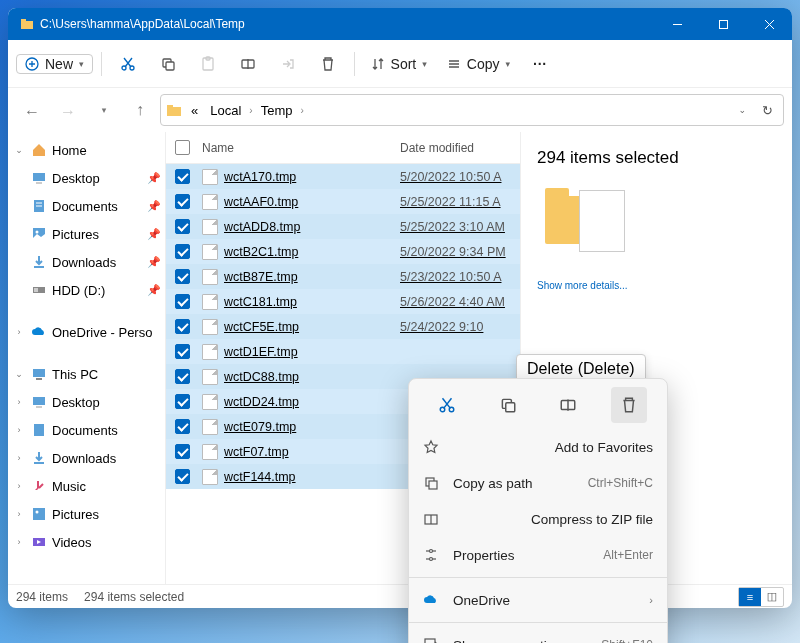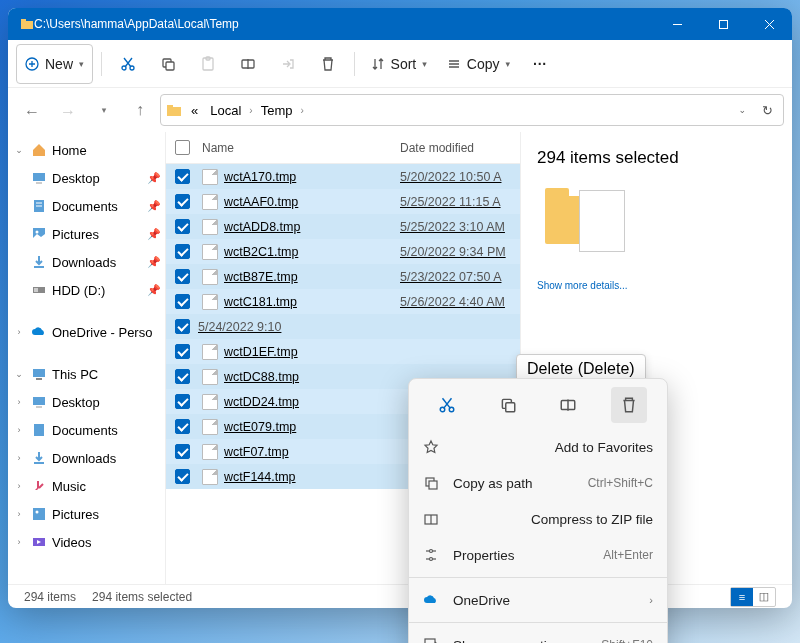--- a/index.html
+++ b/index.html
@@ -3,21 +3,21 @@
 <meta charset="utf-8">
 <style>
 * { box-sizing: border-box; margin: 0; padding: 0; font-family: "Segoe UI", sans-serif; }
 body { background: linear-gradient(135deg, #1e6fd9, #4a9fe8 35%, #d4e8f7); width: 800px; height: 643px; overflow: hidden; position: relative; }
 .window { position: absolute; top: 8px; left: 8px; width: 784px; height: 600px; background: #fff; border-radius: 8px; box-shadow: 0 10px 40px rgba(0,0,0,.3); overflow: hidden; display: flex; flex-direction: column; }
 .titlebar { height: 32px; background: #0067c0; display: flex; align-items: center; color: #fff; font-size: 12px; padding-left: 12px; position: relative; }
 .titlebar .sys { position: absolute; right: 0; top: 0; display: flex; }
 .titlebar .sys div { width: 46px; height: 32px; display: flex; align-items: center; justify-content: center; }
 .titlebar .sys svg { stroke: #fff; }
 .toolbar { height: 48px; border-bottom: 1px solid #eee; display: flex; align-items: center; padding: 0 8px; gap: 4px; }
-.tbtn { height: 40px; padding: 0 8px; border-radius: 4px; display: flex; align-items: center; justify-content: center; color: #0067c0; font-size: 14px; cursor: pointer; gap: 6px; }
+.tbtn { height: 20px; padding: 0 8px; border-radius: 4px; display: flex; align-items: center; justify-content: center; color: #0067c0; font-size: 14px; cursor: pointer; gap: 6px; }
 .tbtn.icon { width: 36px; padding: 0; color: #555; }
 .divider { width: 1px; height: 24px; background: #ddd; margin: 0 4px; }
 .new-btn { border: 1px solid #ccc; border-radius: 4px; }
 .navrow { height: 44px; display: flex; align-items: center; padding: 0 8px; gap: 4px; }
 .navbtn { width: 32px; height: 32px; display: flex; align-items: center; justify-content: center; border-radius: 4px; color: #777; }
 .pathbox { flex: 1; height: 32px; border: 1px solid #ccc; border-radius: 4px; display: flex; align-items: center; padding: 0 4px; gap: 4px; font-size: 13px; }
 .pathbox .crumb { padding: 4px 4px; }
 .pathbox .sep { color: #888; font-size: 10px; }
 .searchbox { width: 260px; height: 32px; border: 1px solid #ccc; border-radius: 4px; display: flex; align-items: center; padding: 0 8px; gap: 8px; font-size: 13px; color: #888; }
 .body { flex: 1; display: flex; overflow: hidden; }
@@ -44,21 +44,21 @@
 .checkbox.on::after { content:""; position:absolute; left:4px; top:1px; width:4px; height:8px; border: solid #fff; border-width:0 2px 2px 0; transform: rotate(45deg); }
 .fileicon { width: 16px; height: 16px; background: #fff; border: 1px solid #bbb; border-radius: 1px; position: relative; }
 .fileicon::after { content:""; position:absolute; top:0; right:0; width:5px; height:5px; background: linear-gradient(135deg, #fff 49%, #bbb 50%); }
 .details { flex: 1; padding: 16px; font-size: 14px; }
 .details-title { font-size: 17px; margin-bottom: 18px; }
 .details-icon { width: 90px; height: 72px; margin: 8px 0 22px 8px; position: relative; }
 .folder-big { position:absolute; left:0; top:10px; width:56px; height:48px; background: #f7c864; border-radius: 2px 6px 2px 2px; }
 .folder-big::before { content:""; position:absolute; left:0; top:-8px; width:24px; height:10px; background:#f7c864; border-radius: 2px 2px 0 0; }
 .doc-big { position:absolute; left:34px; top:4px; width:46px; height:62px; background:#fff; border:1px solid #ccc; }
 .show-more { color: #0067c0; font-size: 10px; cursor: pointer; }
-.statusbar { height: 24px; border-top: 1px solid #eee; display: flex; align-items: center; font-size: 12px; color: #555; padding: 0 16px; gap: 16px; }
+.statusbar { height: 24px; border-top: 1px solid #eee; display: flex; align-items: center; font-size: 12px; color: #555; padding: 0 8px; gap: 16px; }
 .statusbar .spacer { flex: 1; }
 .viewtoggle { display:flex; border:1px solid #ccc; border-radius:2px; }
 .viewtoggle div { width:22px; height:18px; display:flex; align-items:center; justify-content:center; font-size:11px; }
 .viewtoggle .active { background:#0067c0; color:#fff; }
 
 
 .tooltip { position:absolute; background:#fff; border:1px solid #ccc; border-radius:4px; padding:5px 10px; font-size:16px; box-shadow: 0 2px 8px rgba(0,0,0,.12); }
 .ctxmenu { position:absolute; width:260px; background:#f7f7f7; border:1px solid #ddd; border-radius:8px; box-shadow: 0 8px 30px rgba(0,0,0,.25); padding: 6px 0; }
 .ctx-row { height: 36px; display:flex; align-items:center; padding: 0 14px; gap: 14px; font-size: 13.5px; color:#222; cursor:pointer;justify-content:space-between; }
 .ctx-icons { height: 44px; display:flex; align-items:center; justify-content: space-around; padding: 0 8px 4px; }
@@ -72,21 +72,21 @@
 </head>
 <body>
 
 <div class="window">
 
   <div class="titlebar">
     <svg width="14" height="14" viewBox="0 0 14 14">
         <rect x="1" y="4" width="12" height="8" fill="#f7c864"></rect>
         <rect x="1" y="2" width="5" height="3" fill="#f7c864"></rect>
       </svg>
-    <span style="">C:\Users\hamma\AppData\Local\Temp</span>
+    <span style="margin-left:6px">C:\Users\hamma\AppData\Local\Temp</span>
     <div class="sys">
       <div>
           <svg width="11" height="11">
             <line x1="1" y1="5.5" x2="10" y2="5.5" stroke-width="1"></line>
           </svg>
         </div>
       <div>
           <svg width="11" height="11">
             <rect x="1.5" y="1.5" width="8" height="8" fill="none" stroke-width="1"></rect>
           </svg>
@@ -393,35 +393,39 @@
      <div class="col-date">5/20/2022 9:34 PM</div>
    </div>
             <div class="row">
      <div class="col-cb">
                 <div class="checkbox on"></div>
               </div>
      <div class="col-name">
                 <div class="fileicon"></div>
                 <span>wctB87E.tmp</span>
               </div>
-     <div class="col-date">5/23/2022 07:50 A</div>
+     <div class="col-date">5/23/2022 10:50 A</div>
    </div>
             <div class="row">
      <div class="col-cb">
                 <div class="checkbox on"></div>
               </div>
      <div class="col-name">
                 <div class="fileicon"></div>
                 <span>wctC181.tmp</span>
               </div>
      <div class="col-date">5/26/2022 4:40 AM</div>
    </div>
             <div class="row">
      <div class="col-cb">
                 <div class="checkbox on"></div>
+              </div>
+     <div class="col-name">
+                <div class="fileicon"></div>
+                <span>wctCF5E.tmp</span>
               </div>
      <div class="col-date">5/24/2022 9:10</div>
    </div>
             <div class="row">
      <div class="col-cb">
                 <div class="checkbox on"></div>
               </div>
      <div class="col-name">
                 <div class="fileicon"></div>
                 <span>wctD1EF.tmp</span>

